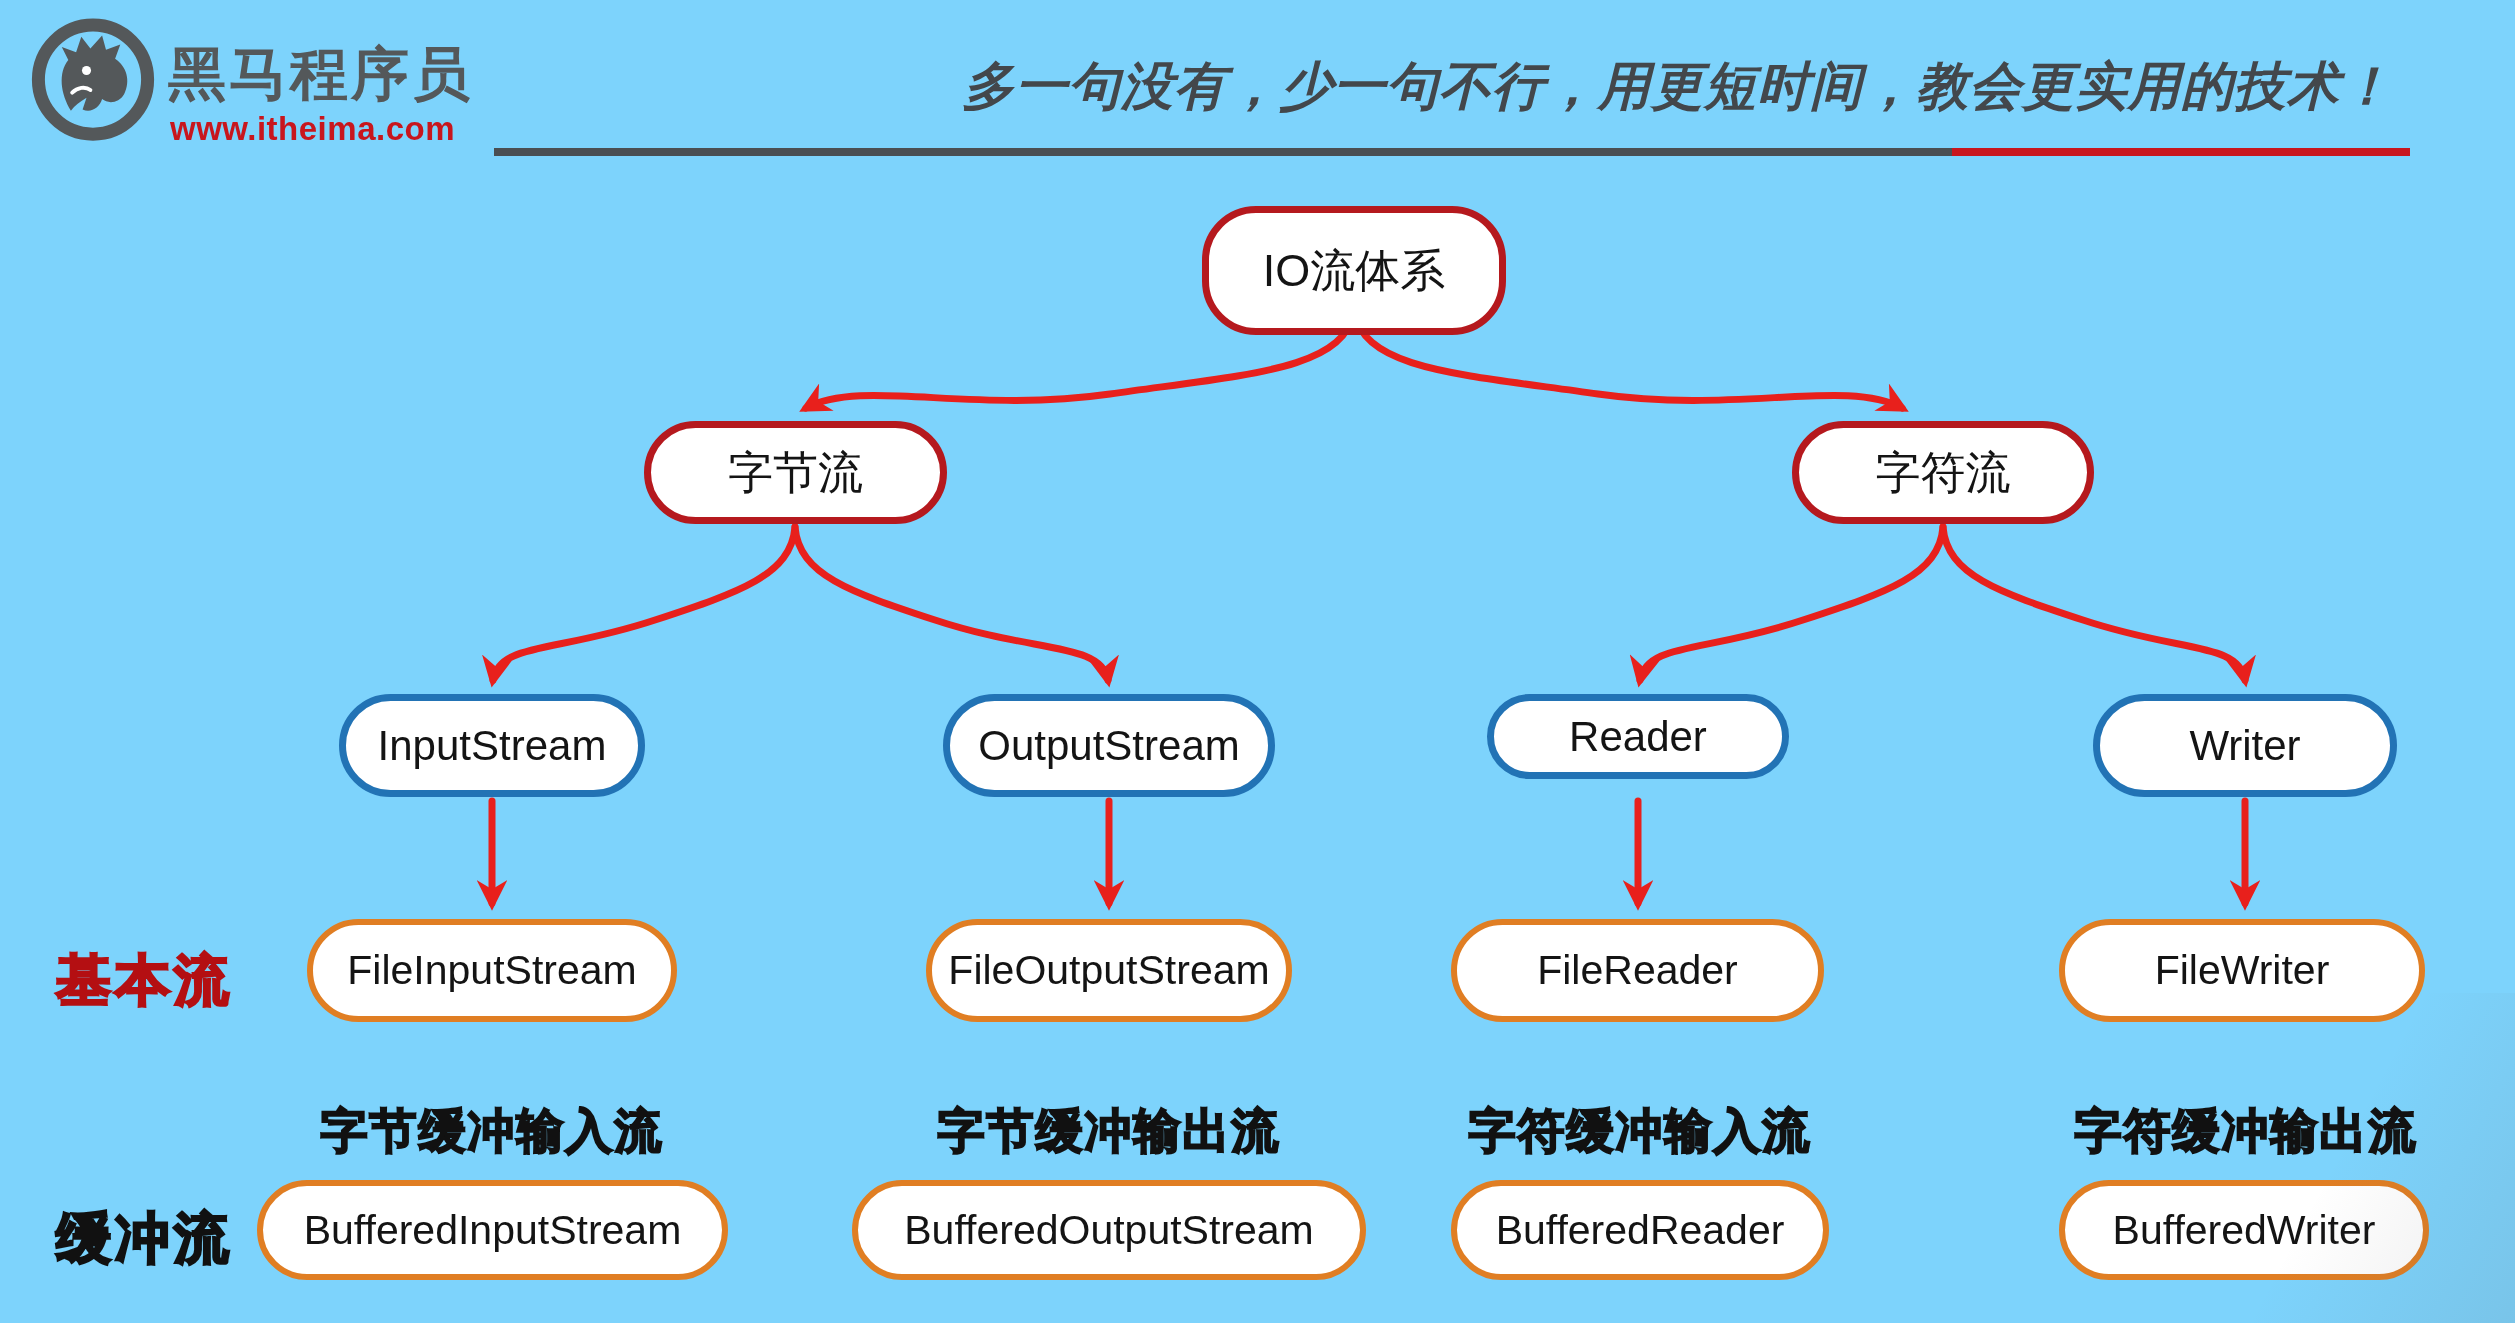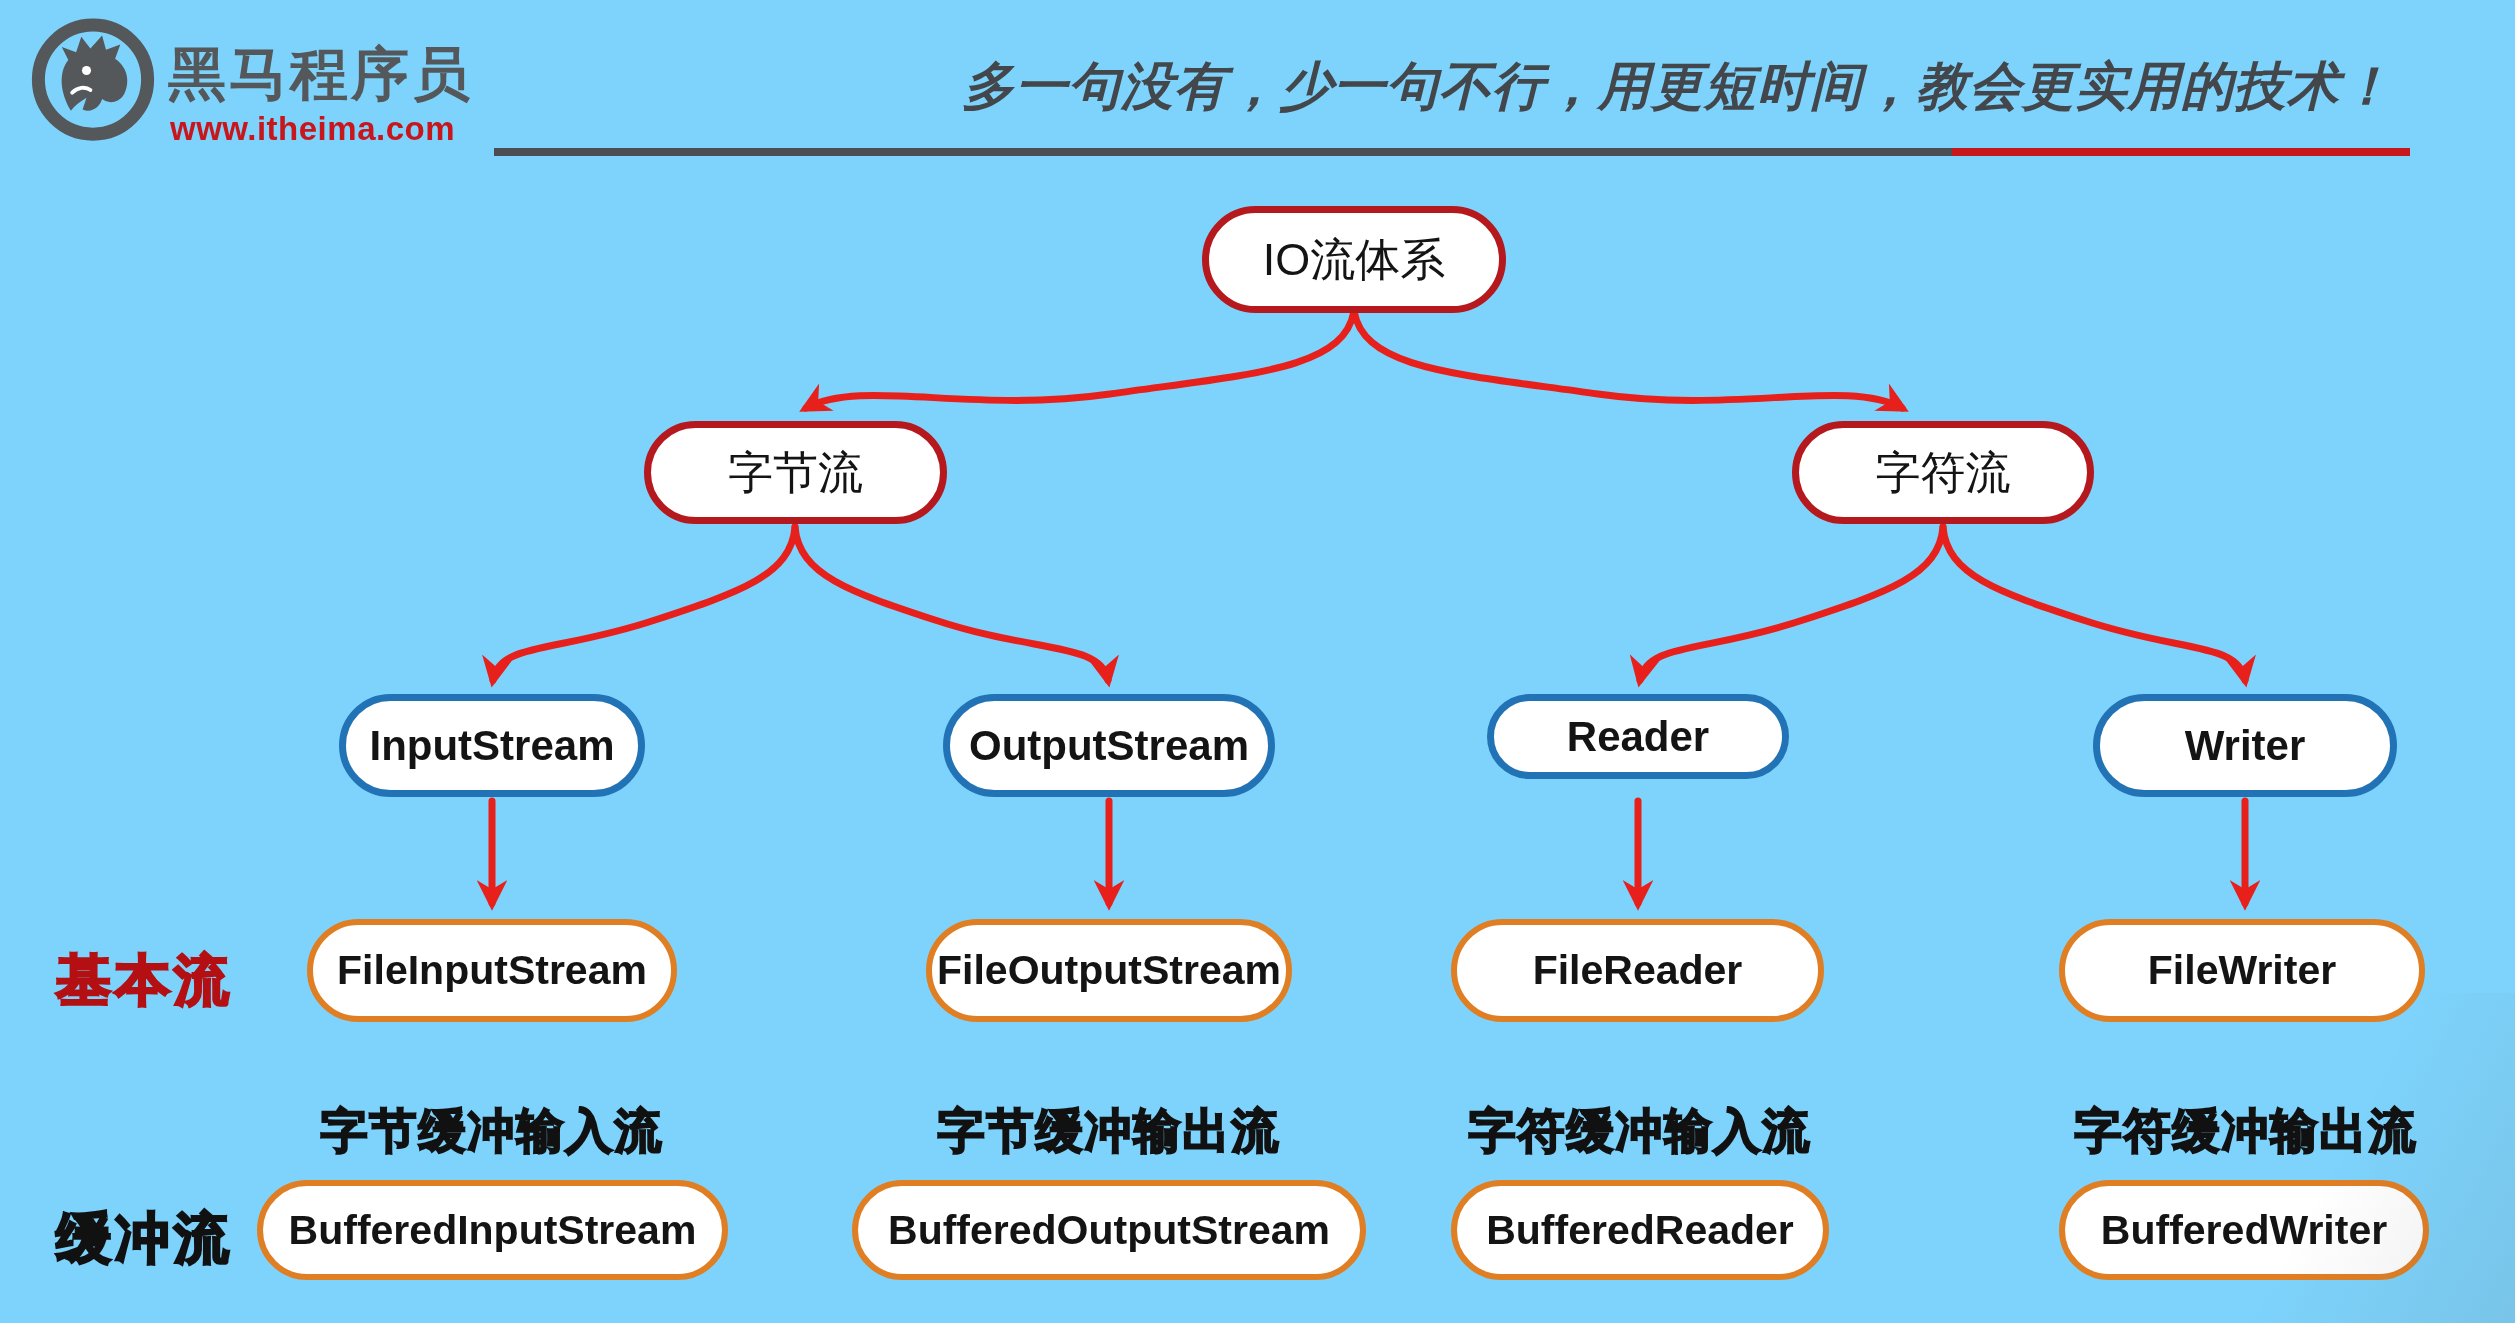--- a/index.html
+++ b/index.html
@@ -20,21 +20,21 @@
     color:var(--brand-red);letter-spacing:0.5px;}
   .slogan{position:absolute;left:915px;top:52px;width:1525px;text-align:center;
     font-size:52px;font-weight:600;font-style:italic;color:#43474b;
     font-family:"DejaVu Serif","Liberation Serif",serif;letter-spacing:1px;white-space:nowrap;}
   .rule{position:absolute;top:148px;height:8px;}
   .rule-gray{left:494px;width:1458px;background:var(--line-gray);}
   .rule-red{left:1952px;width:458px;background:var(--brand-red);}
 
   
   .node{position:absolute;background:#fff;border-radius:54px;display:flex;
-    align-items:center;justify-content:center;color:var(--ink);white-space:nowrap;font-weight:bold;}
+    align-items:center;justify-content:center;color:var(--ink);white-space:nowrap;}
   .node.red{border:7px solid var(--crimson);font-size:45px;font-weight:500;}
   .node.blue{border:7px solid var(--blue);font-size:42px;}
   .node.orange{border:6px solid var(--orange);font-size:41px;}
 
   
   .row-label{position:absolute;font-size:55px;font-weight:900;letter-spacing:4px;
     -webkit-text-stroke:2.5px currentColor;white-space:nowrap;}
   .row-label.basic{color:var(--label-red);left:56px;top:944px;}
   .row-label.buffered{color:#111;left:56px;top:1202px;}
   .col-header{position:absolute;top:1100px;transform:translateX(-50%);
@@ -82,21 +82,21 @@
 
     <path class="link" marker-end="url(#ah)" d="M 1943 527 C 1939 575, 1888 592, 1803 620 C 1704 653, 1648 642, 1640 680"></path>
     <path class="link" marker-end="url(#ah)" d="M 1943 527 C 1947 575, 1998 592, 2083 620 C 2182 653, 2238 642, 2245 680"></path>
 
     <path class="link" marker-end="url(#ah)" d="M 492 801 L 492 903"></path>
     <path class="link" marker-end="url(#ah)" d="M 1109 801 L 1109 903"></path>
     <path class="link" marker-end="url(#ah)" d="M 1638 801 L 1638 903"></path>
     <path class="link" marker-end="url(#ah)" d="M 2245 801 L 2245 903"></path>
   </svg>
 
-  <div class="node red" style="left:1202px;top:206px;width:304px;height:107px;">
+  <div class="node red" style="left:1202px;top:206px;width:304px;height:129px;">
     <span>IO流体系</span>
   </div>
 
   <div class="node red" style="left:644px;top:421px;width:303px;height:103px;">
     <span>字节流</span>
   </div>
   <div class="node red" style="left:1792px;top:421px;width:302px;height:103px;justify-content:center;">
     <span>字符流</span>
   </div>
 

